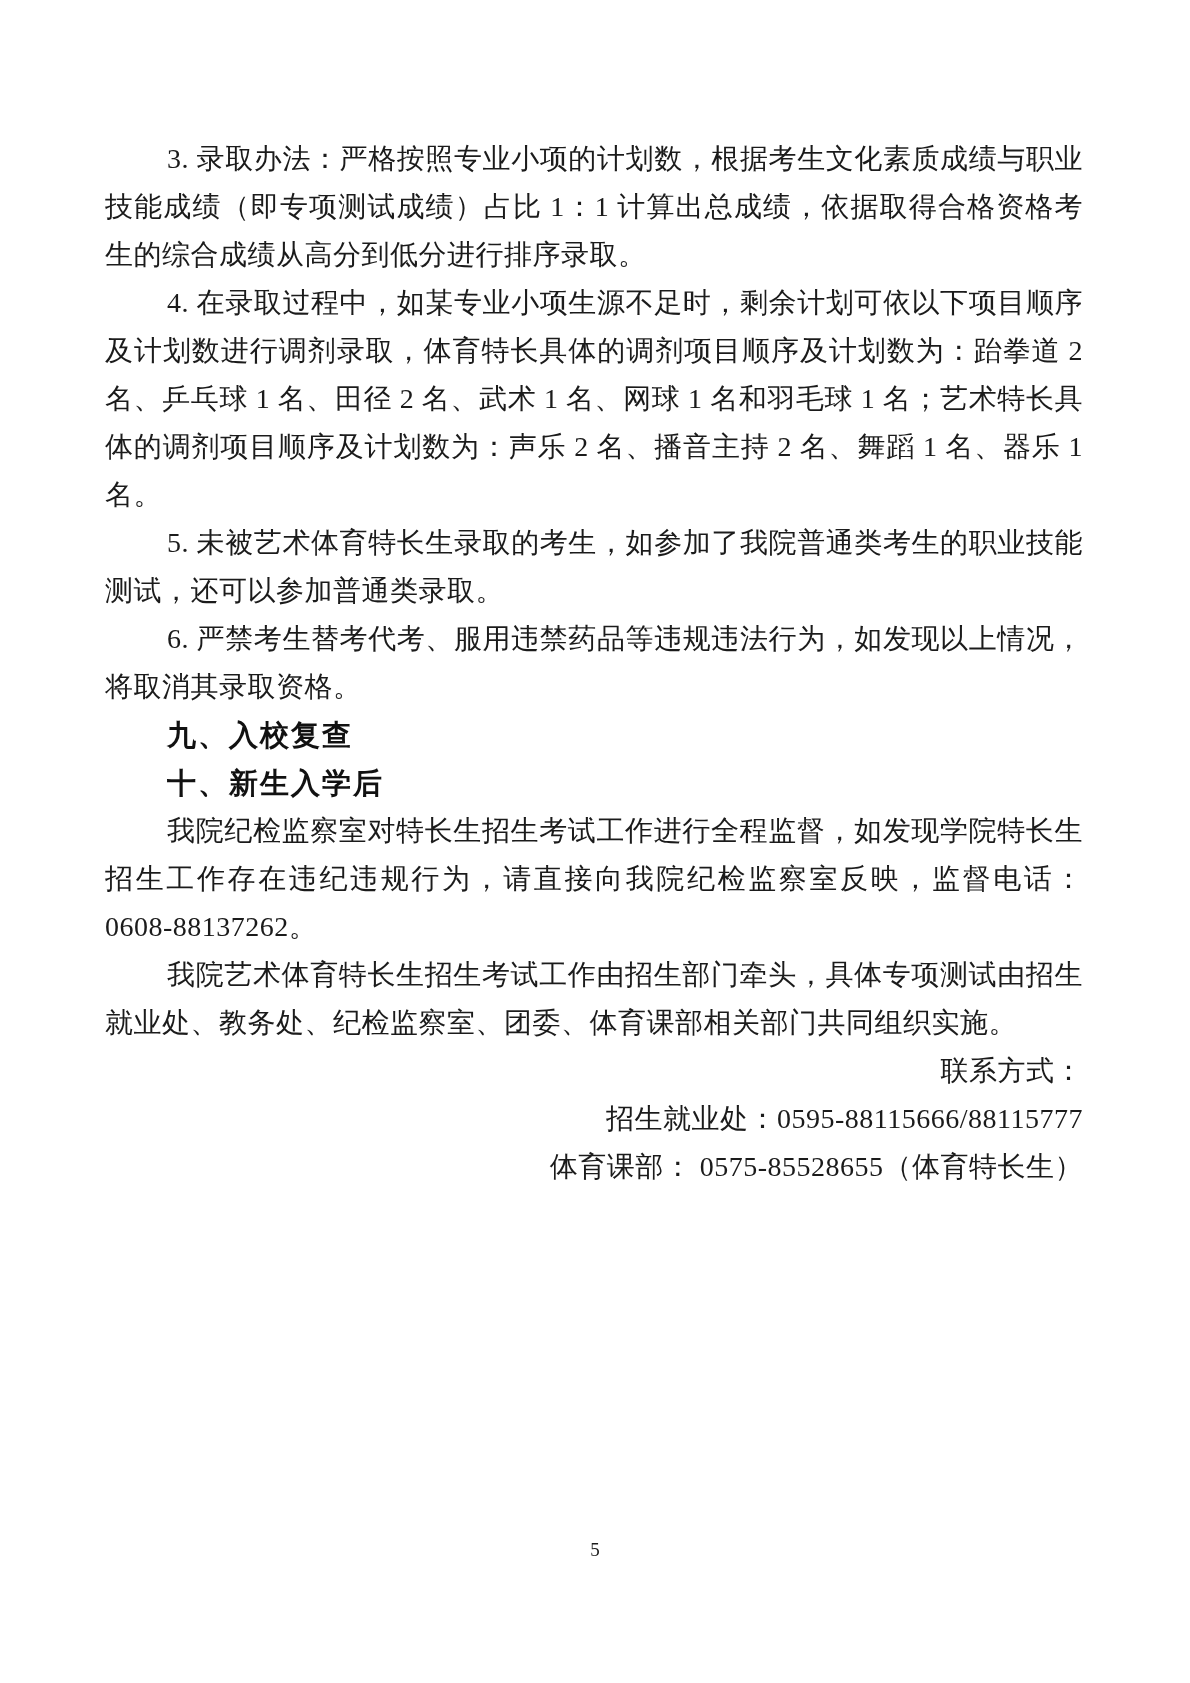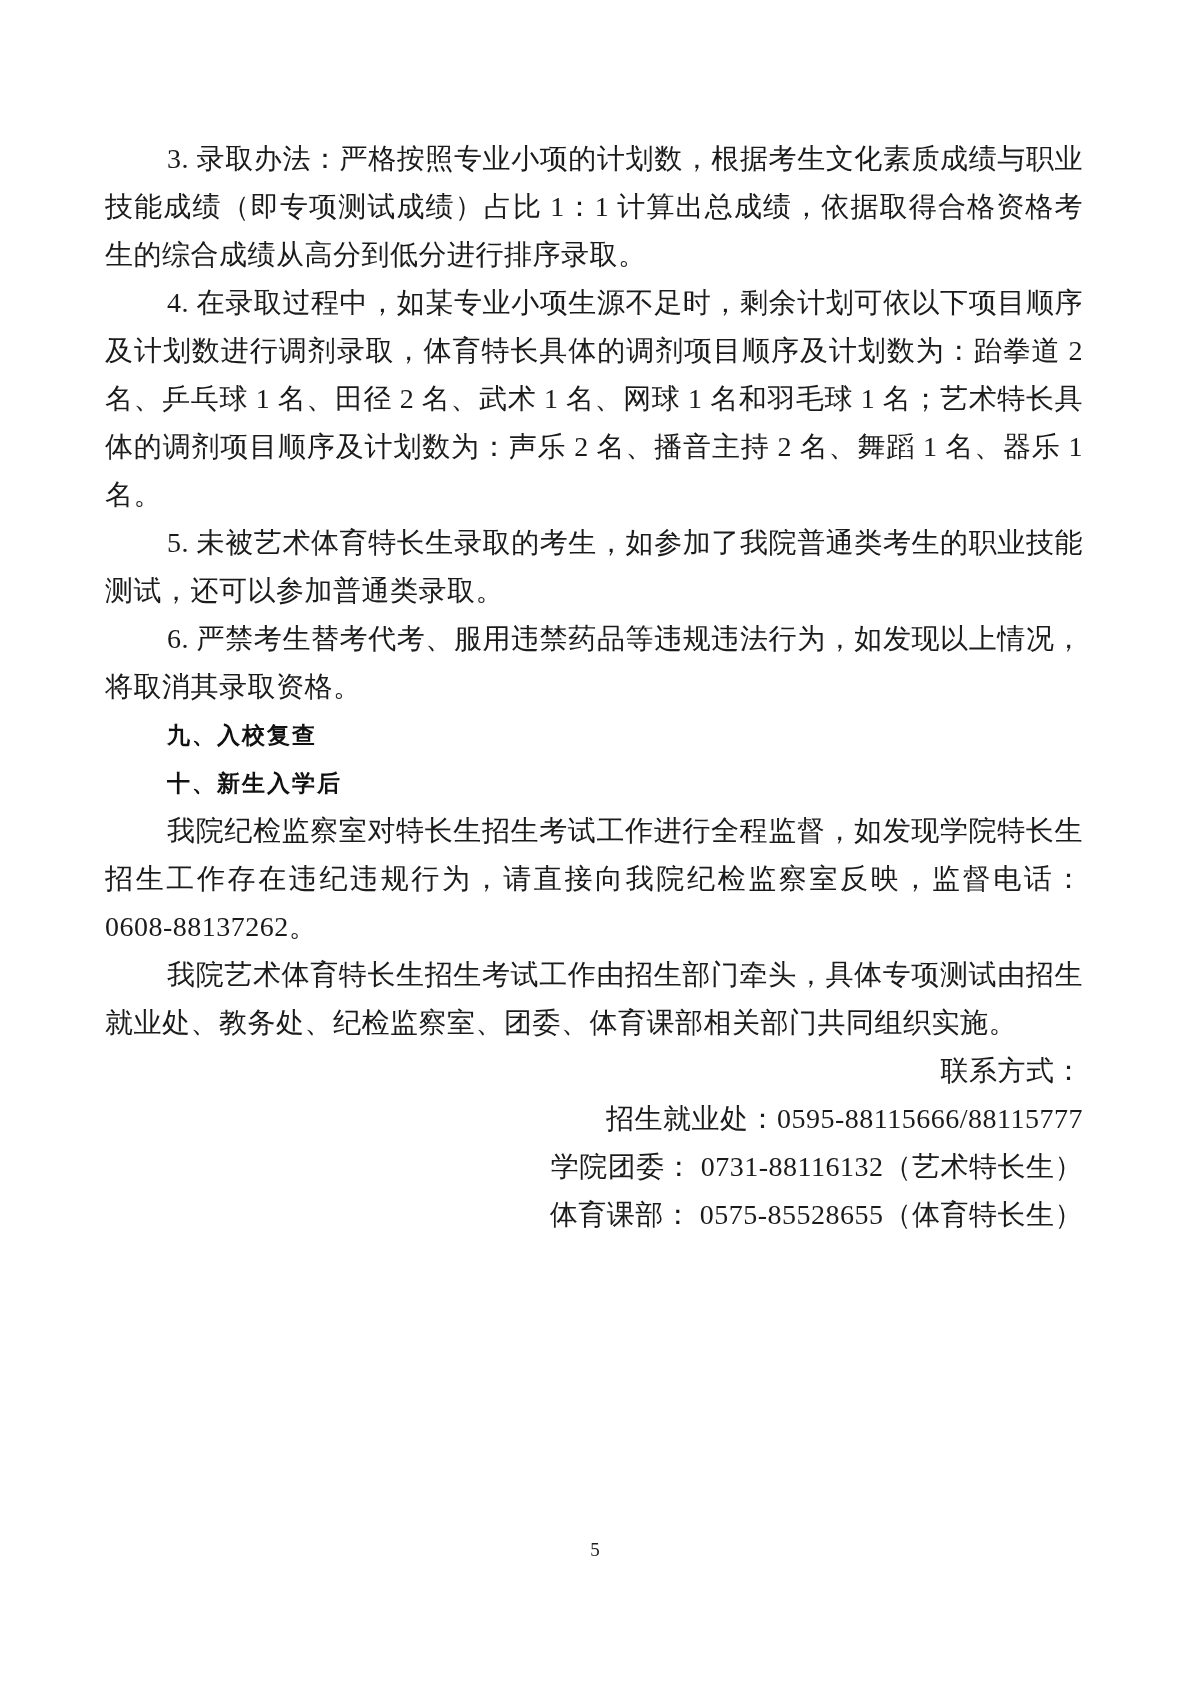--- a/index.html
+++ b/index.html
@@ -27,21 +27,21 @@
     font-size: 28px;
     line-height: 48px;
     text-align: justify;
     text-indent: 62px;
     letter-spacing: 0.5px;
     font-family: "Liberation Serif", serif;
     color: #1b1b1b;
   }
   .heading {
     margin: 0;
-    font-size: 23px;
+    font-size: 29px;
     line-height: 48px;
     font-weight: 700;
     text-indent: 62px;
     letter-spacing: 2px;
     font-family: "Liberation Sans", sans-serif;
     color: #111111;
   }
   .contact {
     text-align: right;
   }
@@ -67,19 +67,18 @@
     <p class="para">3. 录取办法：严格按照专业小项的计划数，根据考生文化素质成绩与职业技能成绩（即专项测试成绩）占比 1：1 计算出总成绩，依据取得合格资格考生的综合成绩从高分到低分进行排序录取。</p>
     <p class="para">4. 在录取过程中，如某专业小项生源不足时，剩余计划可依以下项目顺序及计划数进行调剂录取，体育特长具体的调剂项目顺序及计划数为：跆拳道 2 名、乒乓球 1 名、田径 2 名、武术 1 名、网球 1 名和羽毛球 1 名；艺术特长具体的调剂项目顺序及计划数为：声乐 2 名、播音主持 2 名、舞蹈 1 名、器乐 1 名。</p>
     <p class="para">5. 未被艺术体育特长生录取的考生，如参加了我院普通类考生的职业技能测试，还可以参加普通类录取。</p>
     <p class="para">6. 严禁考生替考代考、服用违禁药品等违规违法行为，如发现以上情况，将取消其录取资格。</p>
     <p class="heading">九、入校复查</p>
     <p class="heading">十、新生入学后</p>
     <p class="para">我院纪检监察室对特长生招生考试工作进行全程监督，如发现学院特长生招生工作存在违纪违规行为，请直接向我院纪检监察室反映，监督电话：0608-88137262。</p>
     <p class="para">我院艺术体育特长生招生考试工作由招生部门牵头，具体专项测试由招生就业处、教务处、纪检监察室、团委、体育课部相关部门共同组织实施。</p>
     <p class="para contact">联系方式：</p>
     <p class="para contact">招生就业处：0595-88115666/88115777</p>
-    <p class="para contact">学院团委： 0731-88116132（艺术特长生）</p>
     <p class="para contact">体育课部： 0575-85528655（体育特长生）</p>
   </div>
   <div class="footer">
     <span class="page-number">5</span>
   </div>
 </div>
 
 </body></html>

